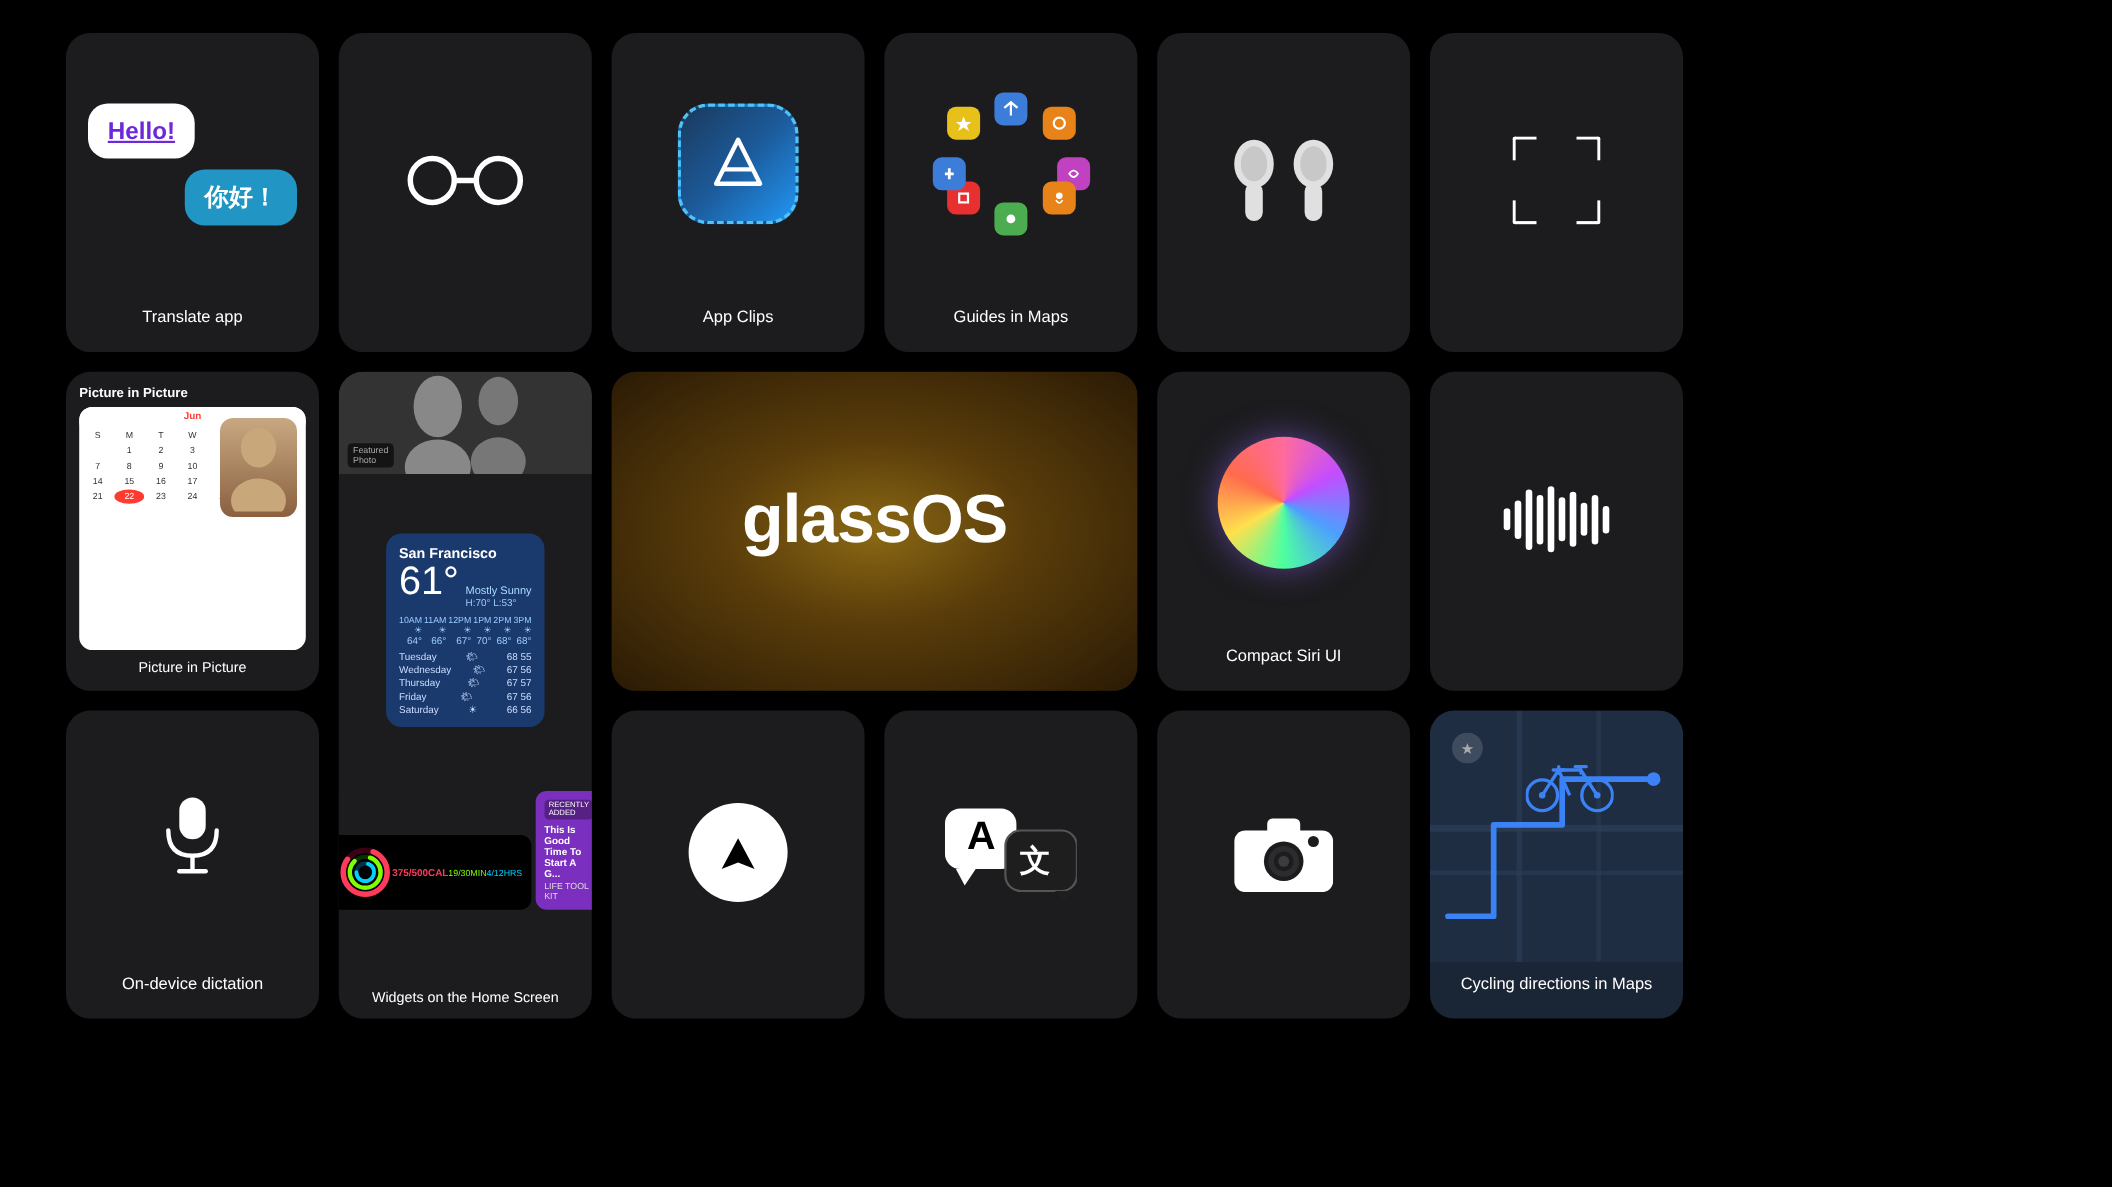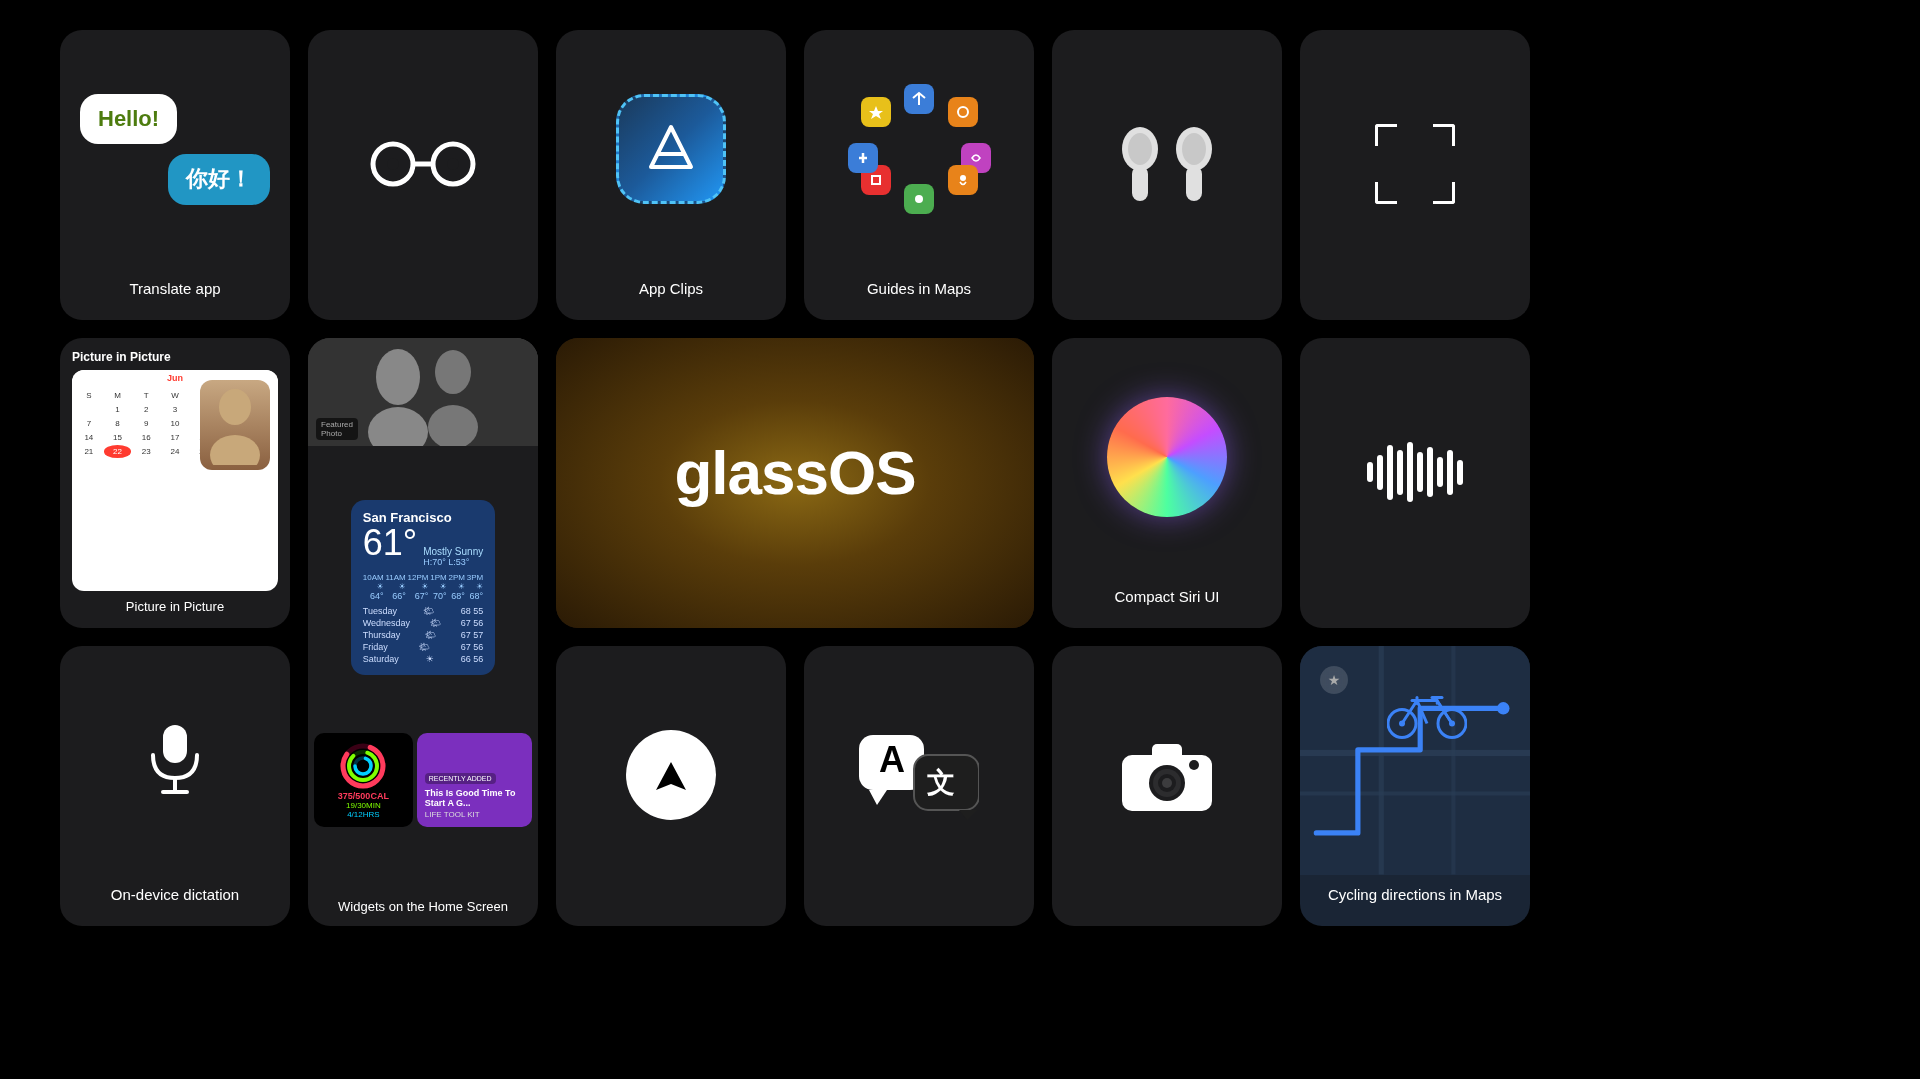--- a/index.html
+++ b/index.html
@@ -38,22 +38,23 @@
     }
     .bubble {
       border-radius: 18px;
       padding: 12px 18px;
       font-size: 22px;
       font-weight: 700;
       line-height: 1.2;
     }
     .bubble-white {
       background: #fff;
-      color: #4d7c0f;
+      color: #6d28d9;
       align-self: flex-start;
+      text-decoration: underline;
     }
     .bubble-blue {
       background: #2196c4;
       color: #fff;
       align-self: flex-end;
     }
 
     
     .appclips-icon {
       width: 110px;
@@ -232,23 +233,24 @@
       margin: 4px 6px;
       display: flex;
       gap: 4px;
     }
     .ring-widget {
       background: #000;
       border-radius: 10px;
       padding: 8px;
       flex: 1;
       display: flex;
-      flex-direction: column;
-      align-items: center;
-      justify-content: center;
+      flex-direction: row;
+      align-items: center;
+      justify-content: center;
+      margin-top: 40px;
     }
     .ring-svg { width: 50px; height: 50px; }
     .ring-cal { color: #ff3b5c; font-size: 9px; font-weight: 700; }
     .ring-min { color: #7fff00; font-size: 8px; }
     .ring-hrs { color: #00cfff; font-size: 8px; text-align: center; }
     .podcast-widget {
       background: #7b2fbe;
       border-radius: 10px;
       padding: 8px;
       flex: 1.2;

